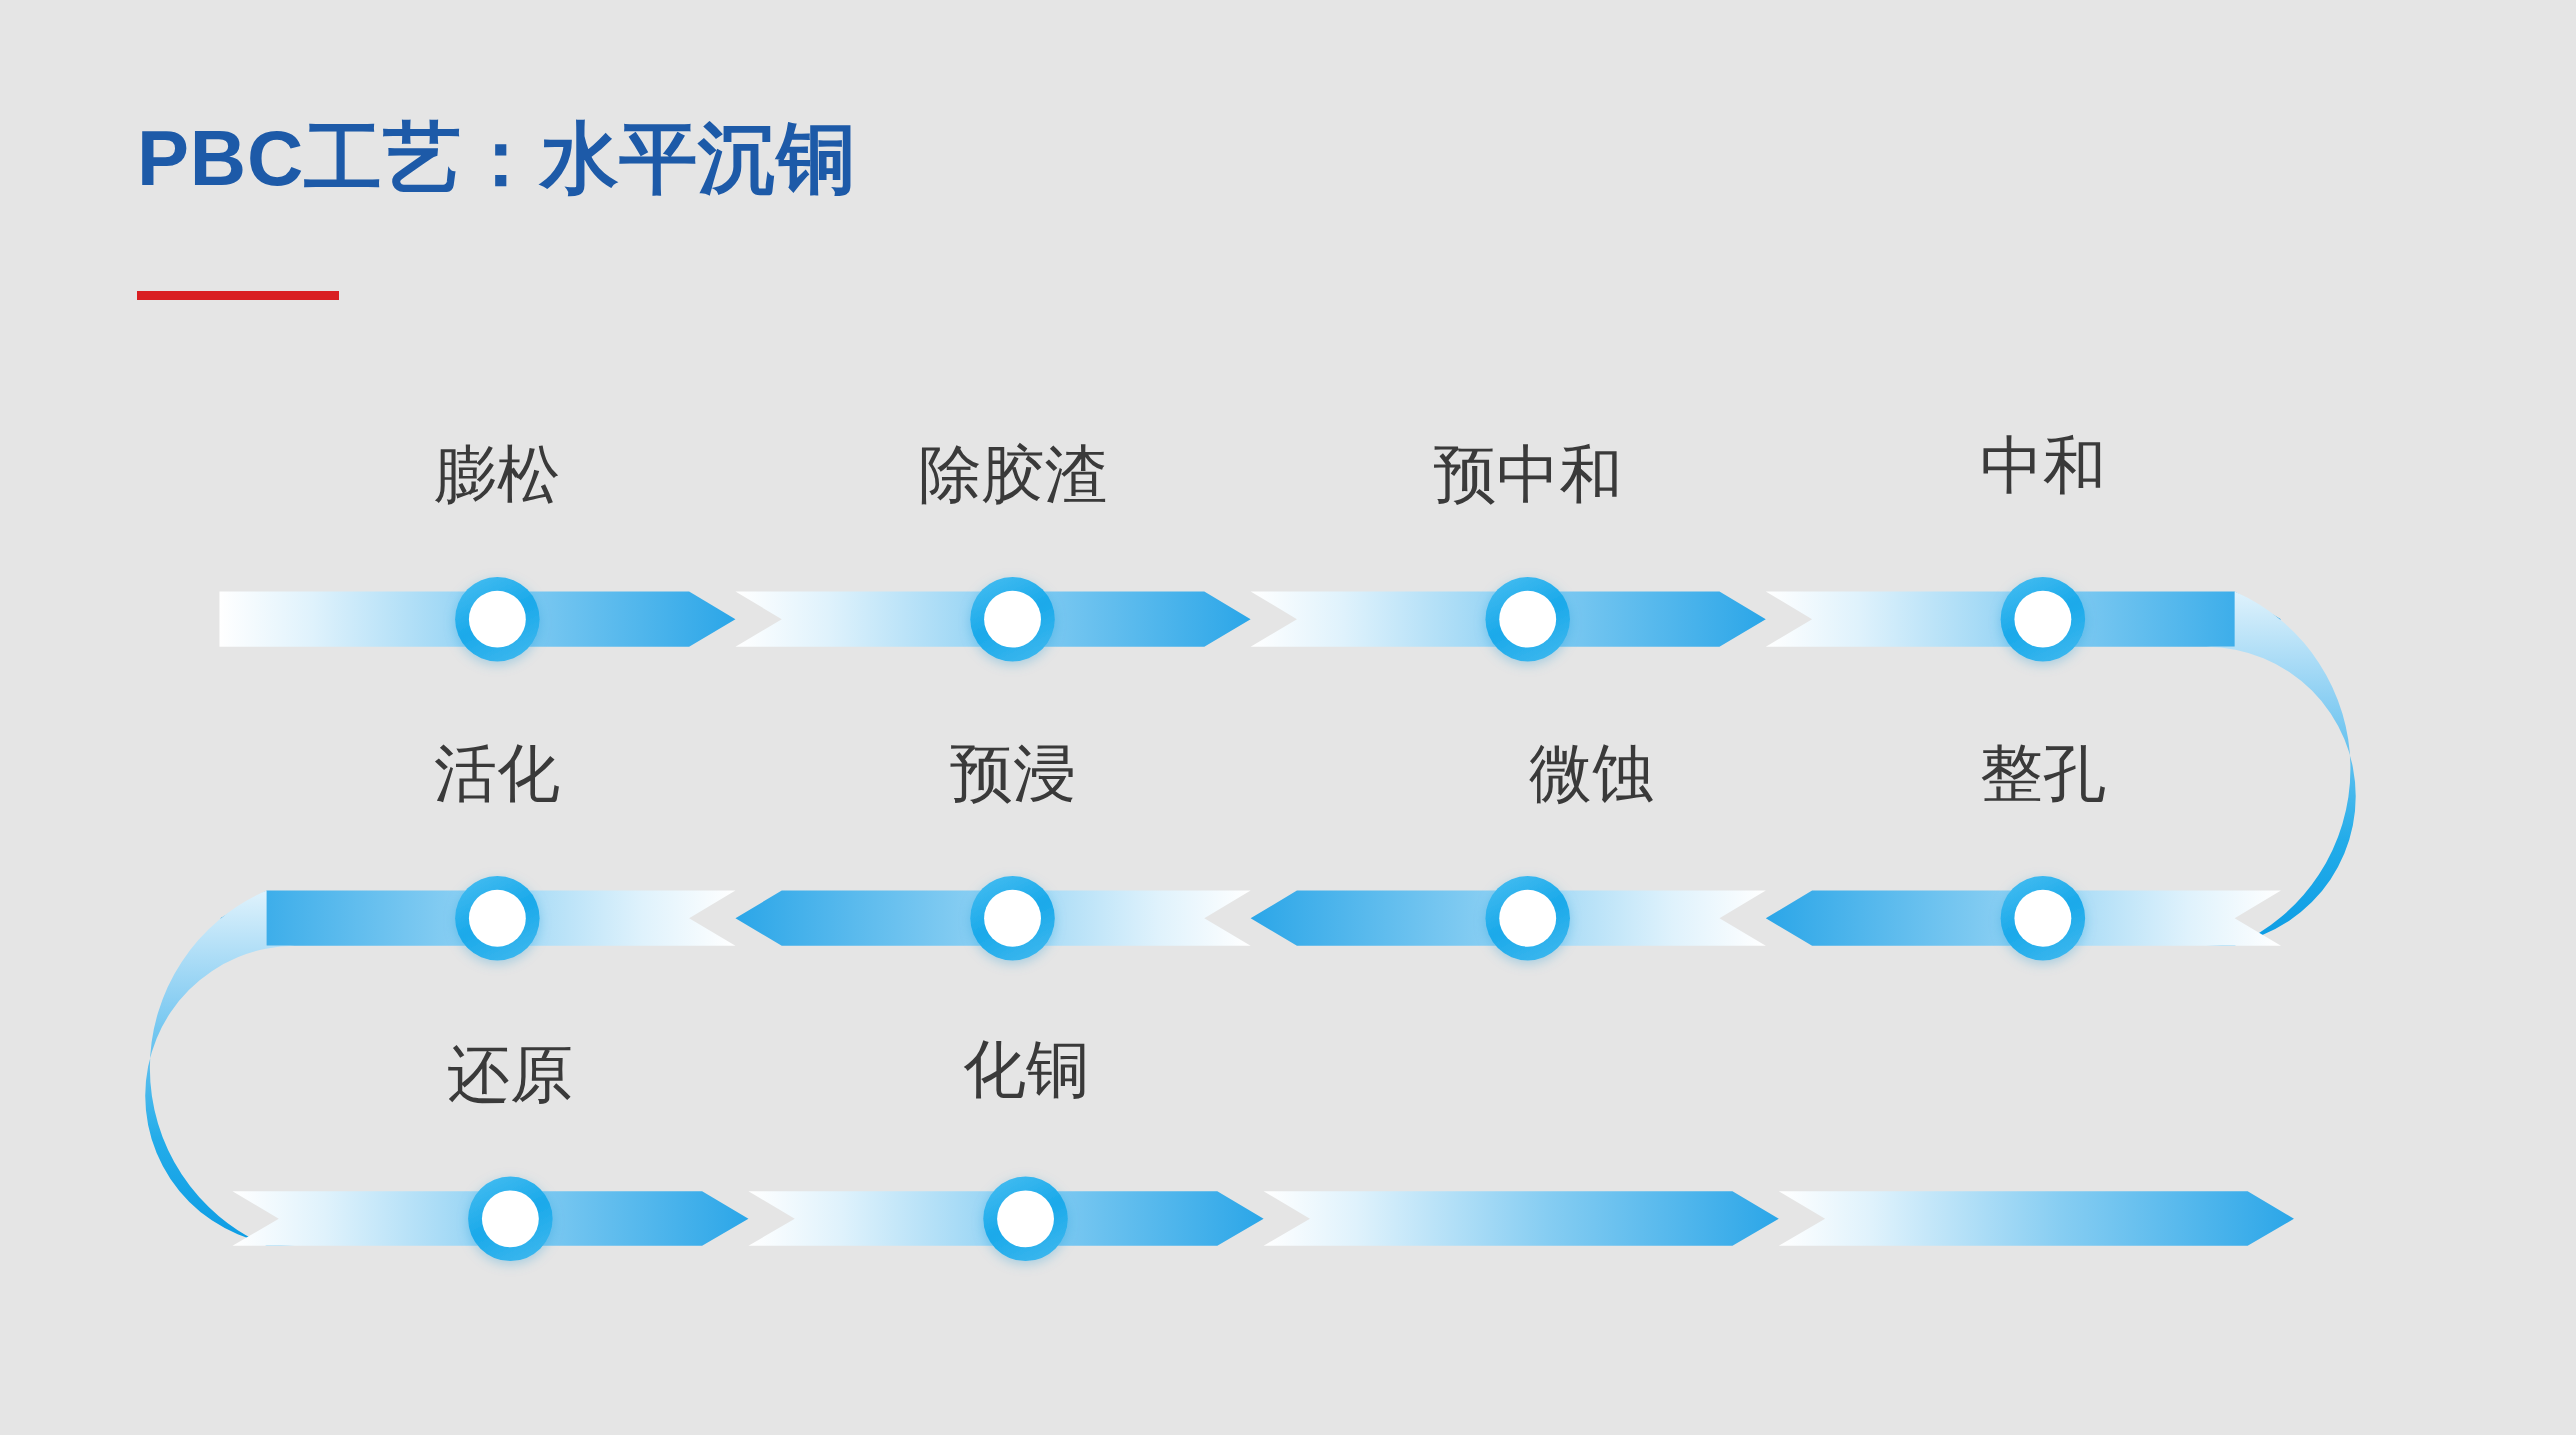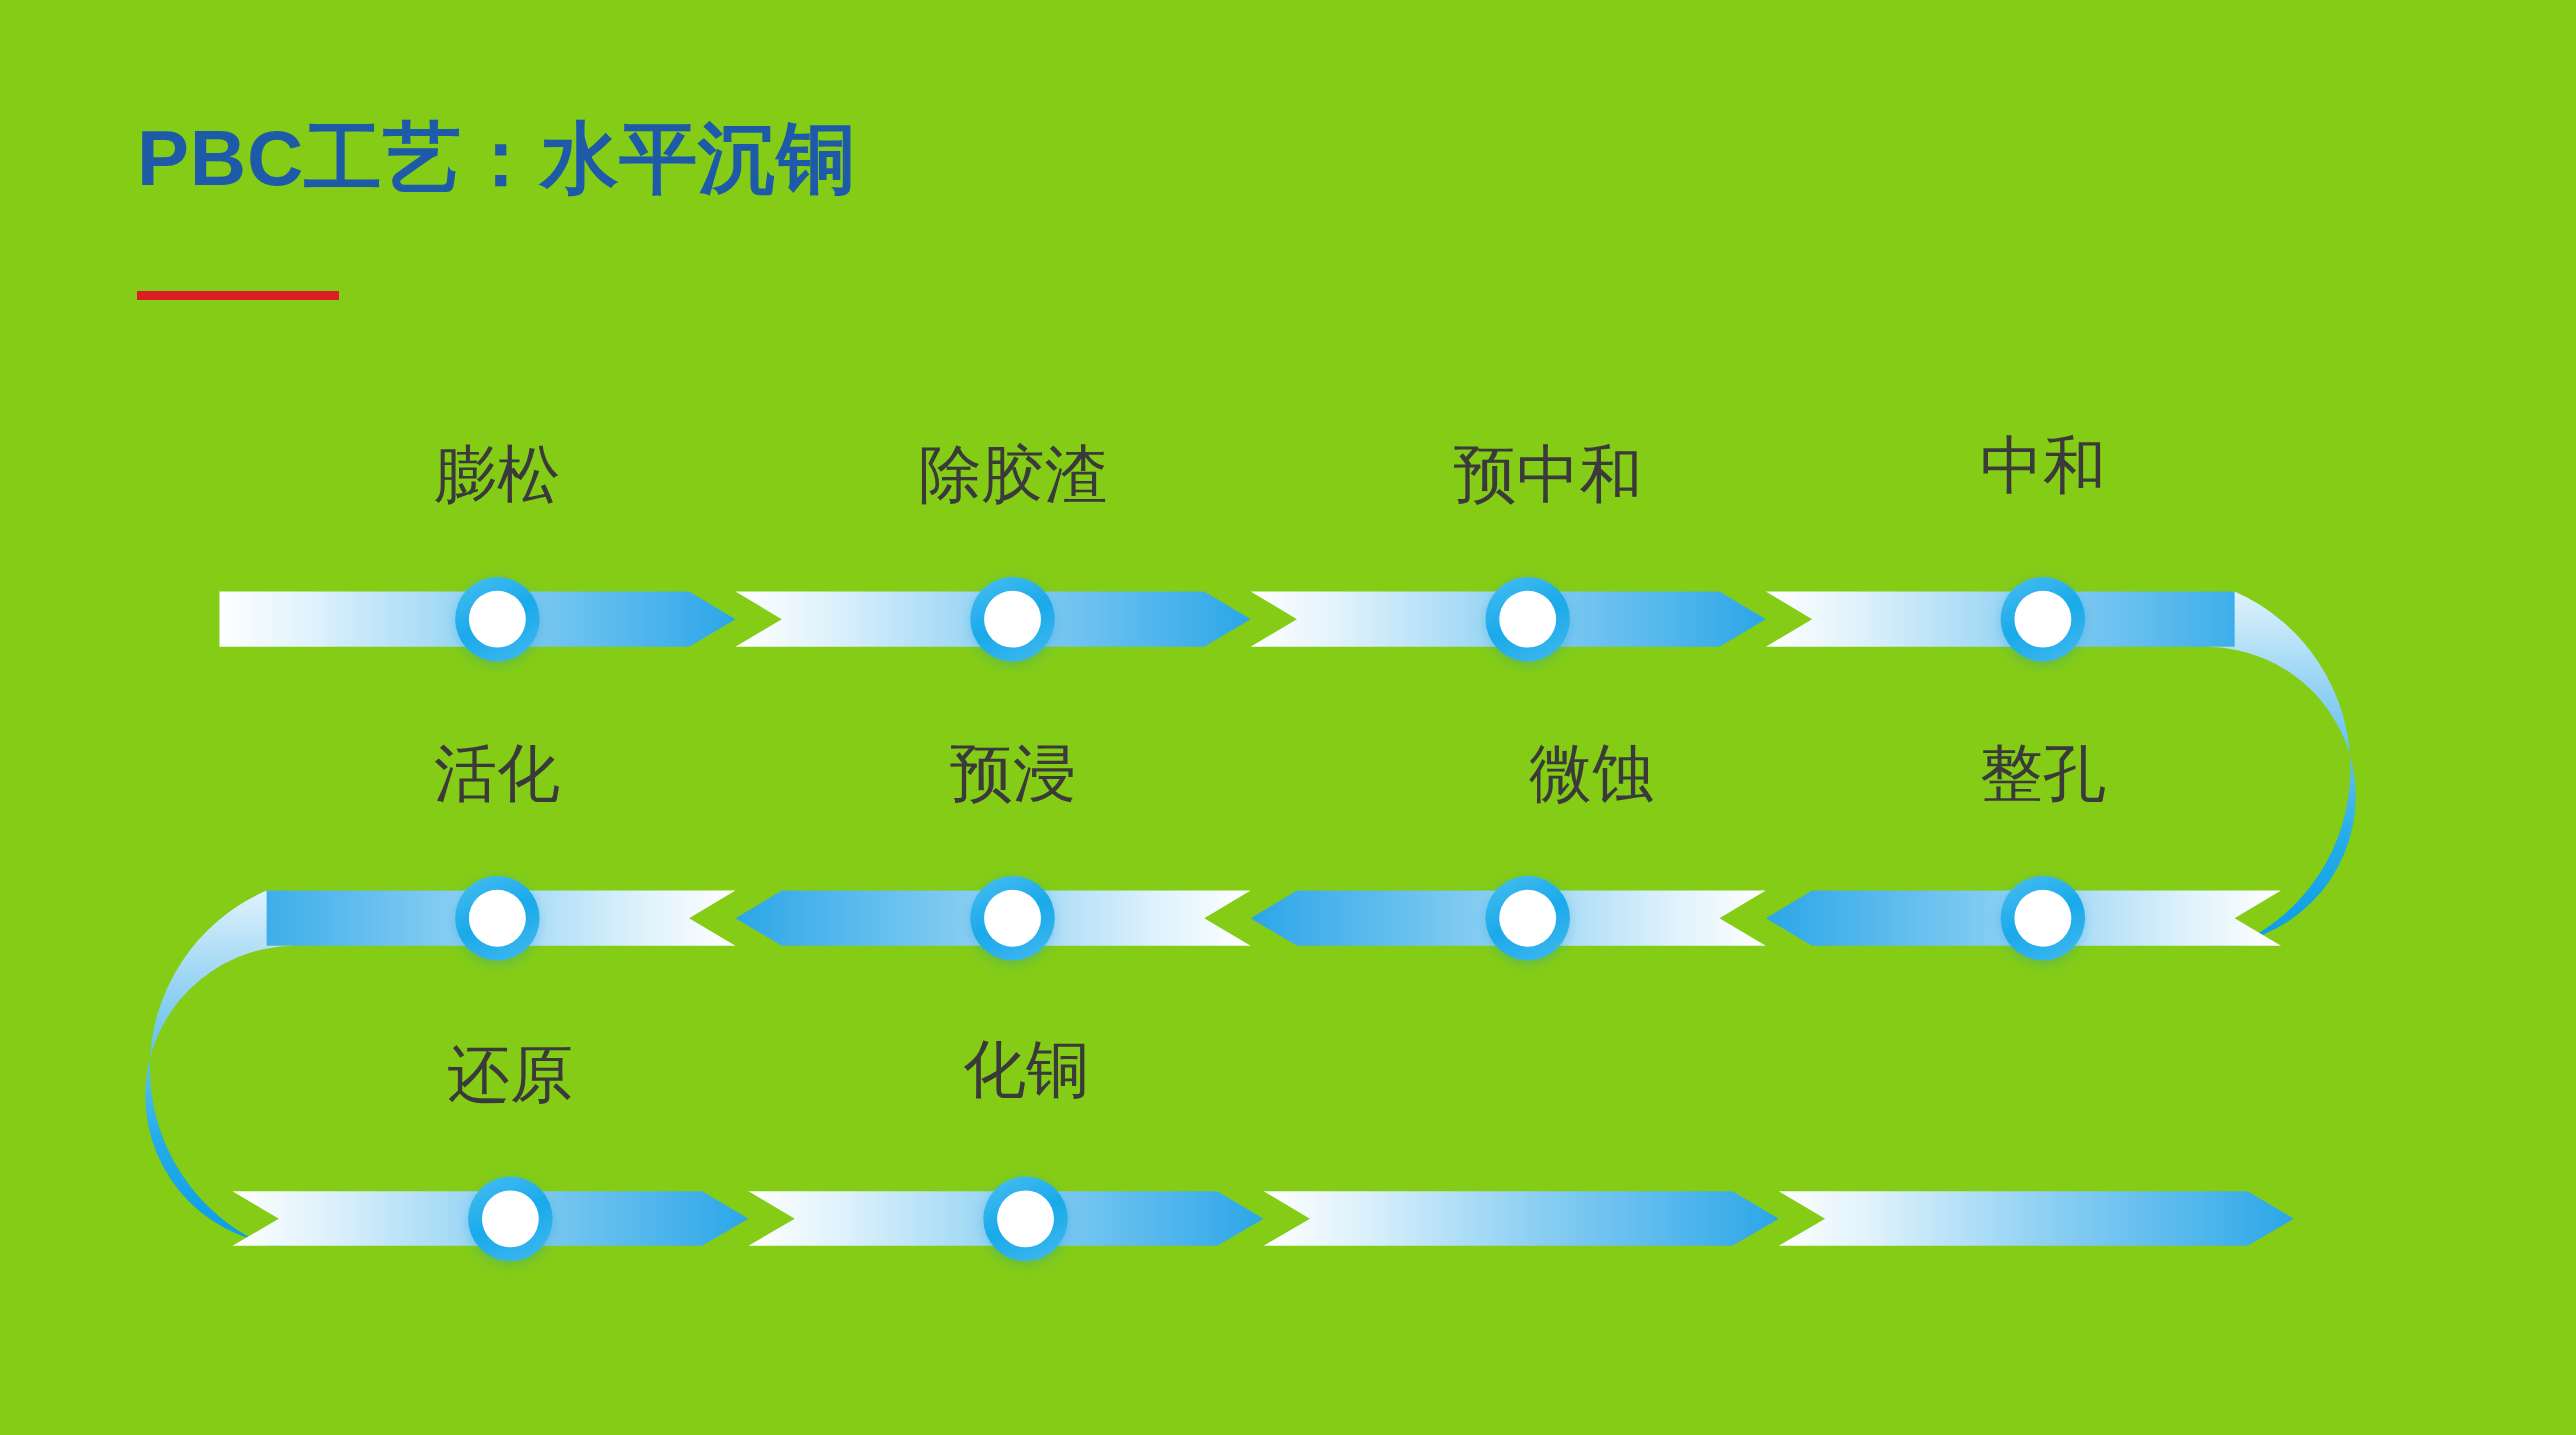--- a/index.html
+++ b/index.html
@@ -1,21 +1,21 @@
 <!DOCTYPE html>
 <html style="font-size:13px"><head>
 <meta charset="utf-8">
 <style>
   html,body{margin:0;padding:0;}
   body{
     width:2576px;height:1435px;background:#ffffff;overflow:hidden;
     font-family:"Liberation Sans","DejaVu Sans",sans-serif;
     position:relative;
   }
-  #slide{position:absolute;left:0;top:0;width:2576px;height:1435px;background:#84cc16;}
+  #slide{position:absolute;left:0;top:0;width:2576px;height:1435px;background:#e5e5e5;}
 
   
   #title-block{position:absolute;left:137px;top:114px;}
   #page-title{
     font-size:78px;line-height:1.15;font-weight:700;color:#1d5aa8;
     letter-spacing:0.8px;white-space:nowrap;
   }
   #title-rule{
     position:absolute;left:0px;top:177px;width:202px;height:9px;background:#d91f22;
   }
@@ -174,21 +174,21 @@
       </g>
       <g>
         <circle cx="1262" cy="1500" r="52" fill="url(#gradRing)" filter="url(#softShadow)"></circle>
         <circle cx="1262" cy="1500" r="35" fill="#ffffff"></circle>
       </g>
     </g>
   </svg>
 
   <div class="step-label" style="left:497px;  top:443px;">膨松</div>
   <div class="step-label" style="left:1013px; top:443px;">除胶渣</div>
-  <div class="step-label" style="left:1528px; top:443px;margin-left:20px;">预中和</div>
+  <div class="step-label" style="left:1528px; top:443px;">预中和</div>
   <div class="step-label" style="left:2043px; top:434px;">中和</div>
 
   <div class="step-label" style="left:497px;  top:742px;">活化</div>
   <div class="step-label" style="left:1013px; top:742px;text-align:center;">预浸</div>
   <div class="step-label" style="left:1592px; top:742px;text-align:center;">微蚀</div>
   <div class="step-label" style="left:2043px; top:742px;">整孔</div>
 
   <div class="step-label" style="left:510px;  top:1043px;">还原</div>
   <div class="step-label" style="left:1026px; top:1043px;font-family:Liberation Mono, monospace;">化铜</div>
 

